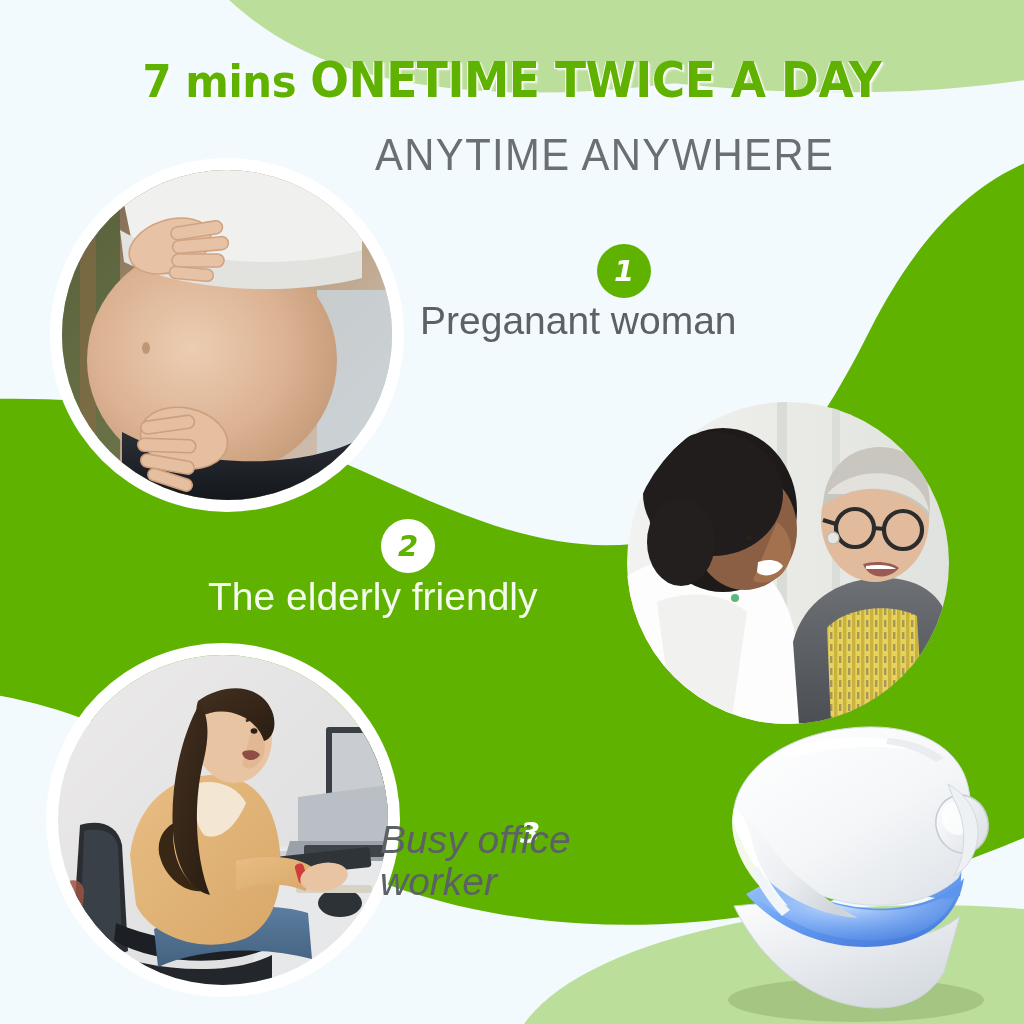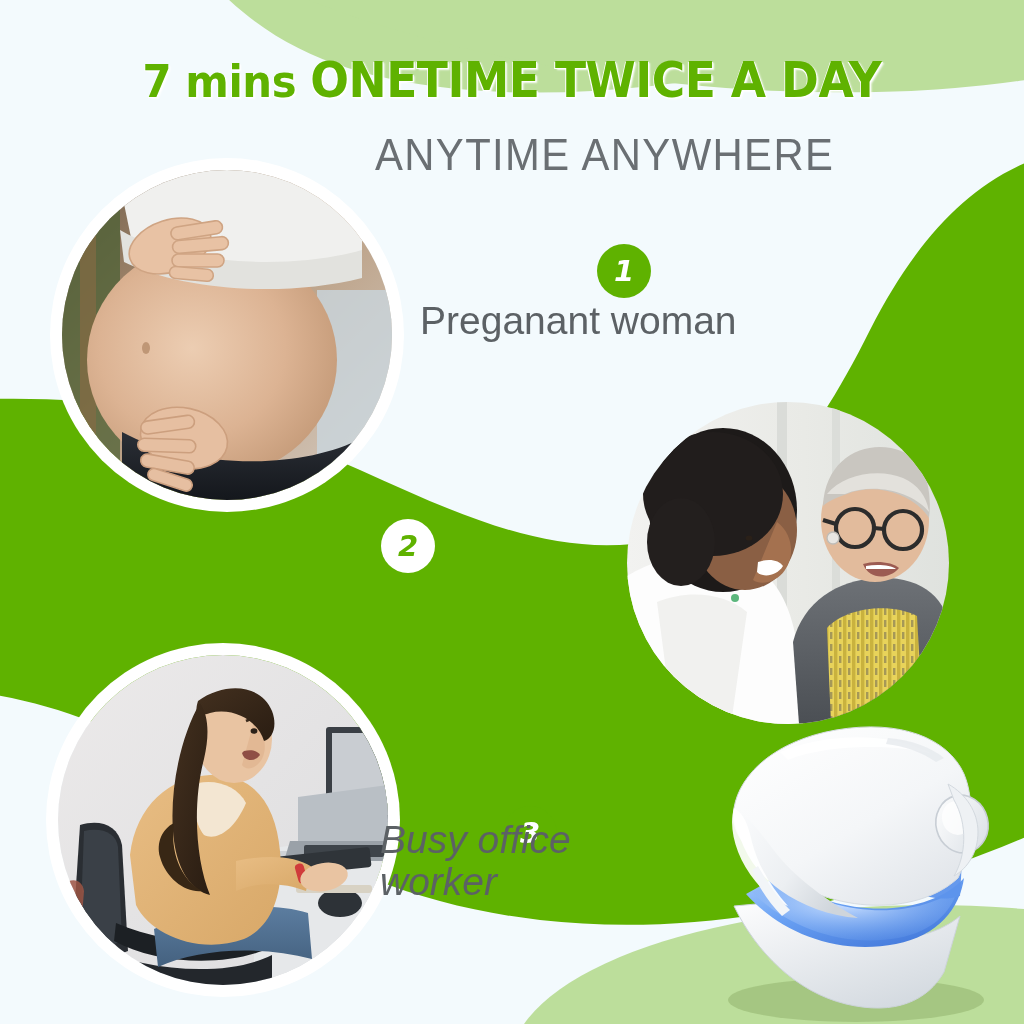--- a/index.html
+++ b/index.html
@@ -251,20 +251,21 @@
       </g>
       <path d="M 236 162 C 248 158 266 160 272 166 C 262 178 242 178 236 162 Z" fill="#9c5b52"></path>
       <path d="M 239 164 C 250 162 264 163 269 167 L 239 167 Z" fill="#ffffff"></path>
       <circle cx="206" cy="136" r="6" fill="#e8e6e2" stroke="#bfbdb8" stroke-width="1.4"></circle>
     </svg>
   </div>
 
   <div class="badge badge-hollow" style="left:381px; top:519px;">
     <span>2</span>
   </div>
+  <div class="caption caption-light" style="left:208px; top:576px; width:400px;">The elderly friendly</div>
 
   <div class="photo photo-ring" style="left:58px; top:655px; width:330px; height:330px;">
     <svg viewBox="0 0 330 330" width="330" height="330">
       <defs>
         <linearGradient id="p3bg" x1="0" y1="0" x2="1" y2="1">
           <stop offset="0%" stop-color="#eceaea"></stop>
           <stop offset="100%" stop-color="#dcdcde"></stop>
         </linearGradient>
         <linearGradient id="blouse" x1="0" y1="0" x2="1" y2="1">
           <stop offset="0%" stop-color="#e8bd84"></stop>

